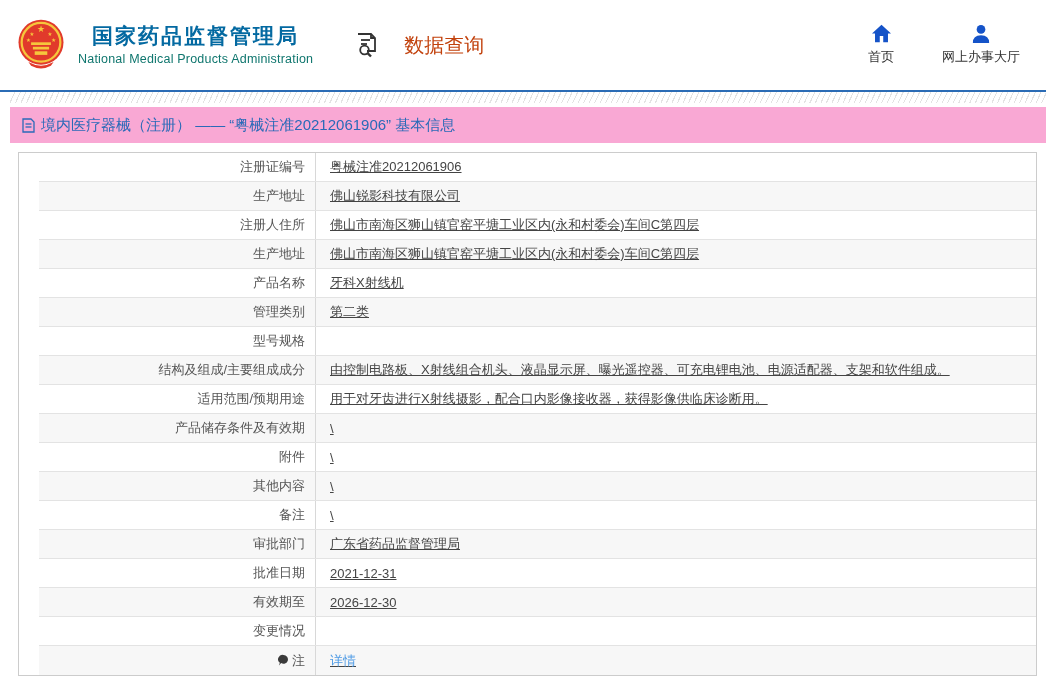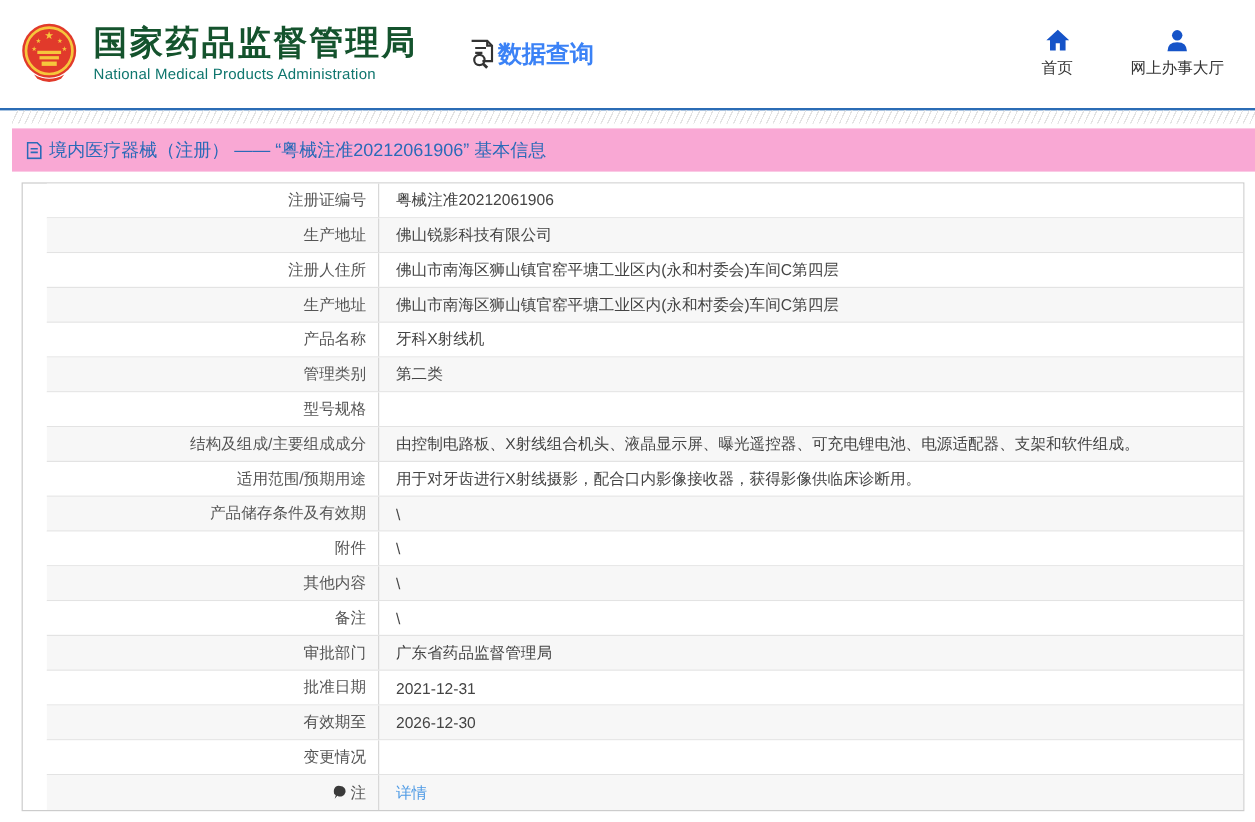--- a/index.html
+++ b/index.html
@@ -4,24 +4,24 @@
 <style>
   * { margin:0; padding:0; box-sizing:border-box; }
   html,body { width:1046px; height:685px; background:#fff; overflow:hidden;
     font-family:"Liberation Sans","DejaVu Sans",sans-serif; }
 
   
   .site-header { height:90px; display:flex; align-items:center;
     padding:0 26px 0 14px; background:#fff; }
   .logo-group { display:flex; align-items:center; gap:10px; cursor:pointer; }
   .org-names { display:flex; flex-direction:column; }
-  .org-cn { color:#14532d; font-size:28px; font-weight:bold; letter-spacing:2px; line-height:1.1; }
+  .org-cn { color:#0369a1; font-size:21px; font-weight:bold; letter-spacing:2px; line-height:1.1;text-align:center; }
   .org-en { color:#0f766e; font-size:12.5px; margin-top:4px; letter-spacing:.2px; }
-  .data-query { margin-left:42px; display:flex; align-items:center; gap:0;
-    font-size:20px; font-weight:bold; color:#3b82f6; cursor:pointer; }
+  .data-query { margin-left:42px; display:flex; align-items:center; gap:24px;
+    font-size:20px; font-weight:normal; color:#c2410c; cursor:pointer; }
   .hdr-spacer { flex:1; }
   .nav-item { display:flex; flex-direction:column; align-items:center; gap:5px;
     font-size:13px; color:#333; margin-left:48px; cursor:pointer; white-space:nowrap; }
 
   .blue-line { height:2px; background:#2b6cb5; }
 
   
   .content { margin-left:10px; }
   .hatch-strip { height:11px;
     background:repeating-linear-gradient(115deg, transparent 0 4px, #e3e3e3 4px 5px); }
@@ -30,21 +30,21 @@
     color:#2a6ab8; font-size:15px; }
 
   
   .info-table { margin:9px 9px 0 8px; border:1px solid #ccc; background:#fff;padding-left:20px; }
   .row { display:flex; height:29px; border-bottom:1px solid #e3e3e3; background:#fff; }
   .row:last-child { border-bottom:none; }
   .row:nth-child(even) { background:#f7f7f7; }
   .cell { display:flex; align-items:center; font-size:13px; }
   .cell.label { width:277px; justify-content:flex-end; padding-right:10px;
     color:#555; border-right:1px solid #d8d8d8; }
-  .cell.value { flex:1; padding-left:14px; color:#444; }
+  .cell.value { flex:1; padding-left:14px; color:#444;text-decoration:underline; }
   .label-icon { display:none; margin-right:3px; line-height:0; }
   .label-icon.show { display:inline-block; }
   .link { color:#4f9be5; cursor:pointer; }
   svg { display:block; }
 </style>
 </head>
 <body>
 
 <header class="site-header">
   <div class="logo-group">

